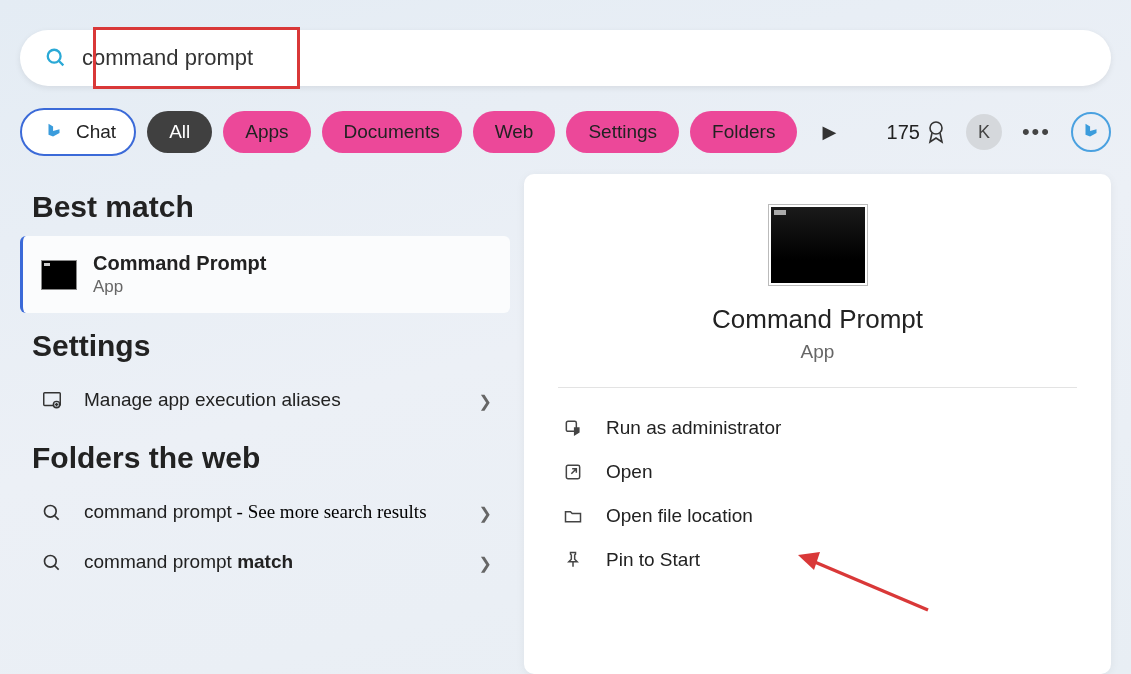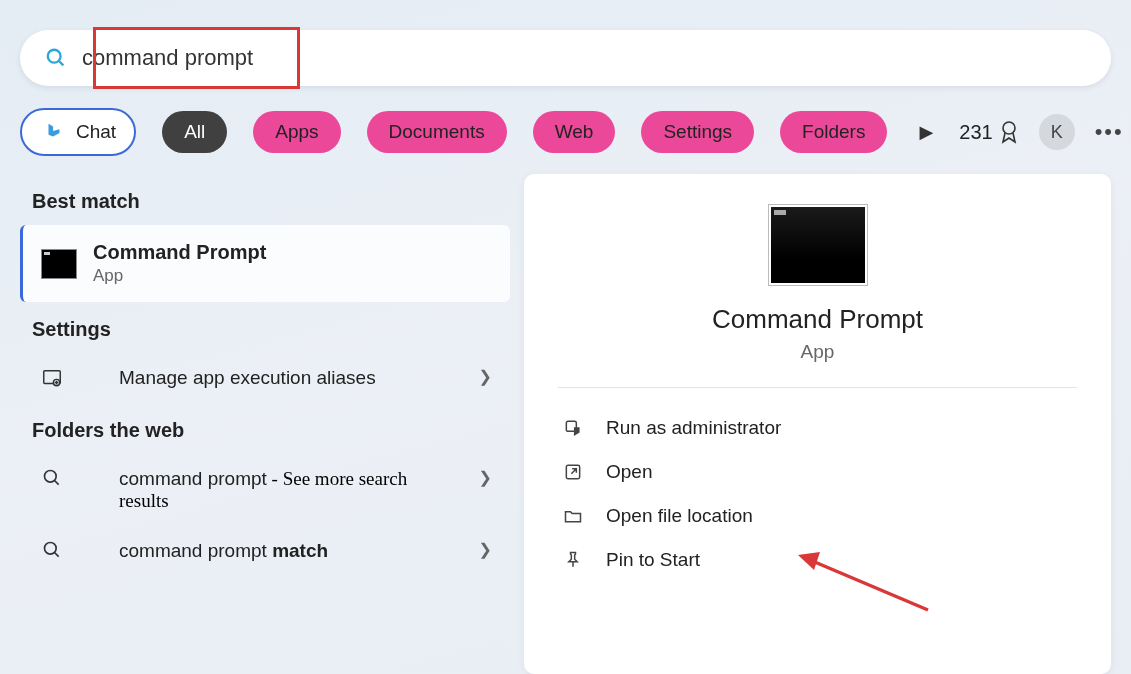--- a/index.html
+++ b/index.html
@@ -4,45 +4,45 @@
   <style>
     * { margin: 0; padding: 0; box-sizing: border-box; font-family: "Segoe UI", -apple-system, sans-serif; }
     body { width: 1131px; height: 674px; background: linear-gradient(165deg, #e4ecf4 0%, #ecf0f6 50%, #e8eef4 100%); overflow: hidden; }
     
     .search-container { position: relative; margin: 30px 20px 0; }
     .search-bar { display: flex; align-items: center; background: #fff; border-radius: 28px; height: 56px; padding: 0 24px; box-shadow: 0 2px 6px rgba(0,0,0,0.08); }
     .search-icon { color: #2aa9d6; margin-right: 14px; width: 24px; height: 24px; display:flex; align-items:center; justify-content:center; }
     .search-input { flex: 1; border: none; outline: none; font-size: 22px; color: #333; background: transparent; }
     .search-highlight { position: absolute; border: 3px solid #d93838; top: -3px; left: 73px; width: 207px; height: 62px; pointer-events: none; }
     
-    .tabs-row { display: flex; align-items: center; gap: 26px; margin: 22px 20px 0; }
+    .tabs-row { display: flex; align-items: center; gap: 11px; margin: 22px 20px 0; }
     .chat-pill { display: flex; align-items: center; gap: 8px; background: #fff; border: 2px solid #3b6ad8; border-radius: 26px; padding: 8px 18px; font-size: 19px; color: #222; cursor: pointer; }
     .chat-b { width: 28px; height: 28px; border-radius: 50%; display: flex; align-items: center; justify-content:center; }
     .filter-pill { background: #ec4899; border-radius: 24px; padding: 10px 22px; font-size: 19px; color: #222; cursor: pointer; }
     .filter-pill.active { background: #404040; color: #fff; }
     .tabs-row .next-arrow { margin-left: 6px; color: #333; font-size: 18px; cursor: pointer; width:30px; text-align:center; }
     .tabs-right { margin-left: auto; display: flex; align-items: center; gap: 20px; }
     .points { display: flex; align-items: center; gap: 6px; font-size: 20px; color: #222; }
     .medal { font-size: 22px; }
     .avatar { width: 36px; height: 36px; border-radius: 50%; background: #d5d8dc; display: flex; align-items: center; justify-content: center; font-size: 18px; color: #444; cursor:pointer; }
     .more-dots { font-size: 22px; letter-spacing: 2px; color: #444; cursor:pointer; }
     .bing-circ { width: 40px; height: 40px; border-radius: 50%; border: 2px solid #4aa1e0; display: flex; align-items: center; justify-content:center; cursor:pointer; }
     
     .main-area { display: flex; margin: 18px 20px 0; gap: 14px; height: 500px; }
     .left-panel { flex: 0 0 490px; }
     .right-panel { flex: 1; background: #fff; border-radius: 10px; box-shadow: 0 2px 10px rgba(0,0,0,0.06); padding: 30px 34px; }
     
-    .section-heading { font-size: 20px; font-weight: 600; color: #222; margin: 16px 12px 12px; }
+    .section-heading { font-size: 30px; font-weight: 600; color: #222; margin: 16px 12px 12px; }
     .best-match-item { display: flex; align-items: center; background: #fbfcfd; border-radius: 6px; padding: 16px 18px; margin: 0 0 0 0; cursor:pointer; border-left: 3px solid #3b6ad8; }
     .cmd-icon-small { width: 36px; height: 30px; background: #000; border: 1px solid #888; position: relative; margin-right: 16px; }
     .cmd-icon-small::before { content:""; position:absolute; top:2px; left:2px; width:6px; height:3px; background:#ccc; }
     .item-title { font-size: 20px; font-weight: 600; color: #222; }
     .item-subtitle { font-size: 17px; color: #666; margin-top: 2px; }
     
-    .list-row { display: flex; align-items: flex-start; padding: 14px 18px; margin: 0 0; cursor:pointer; border-radius: 6px; gap: 35px; }
+    .list-row { display: flex; align-items: flex-end; padding: 14px 18px; margin: 0 0; cursor:pointer; border-radius: 6px; }
     .row-icon { width: 28px; margin-right: 18px; display:flex; align-items:center; justify-content:center; color:#444; }
     .row-text { flex: 1; font-size: 19px; color: #222; }
     .row-text .suffix { color: #000000; font-weight: 400; font-family: Liberation Serif, serif; }
     .row-text b { font-weight: 600; }
     .chevron { color: #666; font-size: 16px; }
     
     .preview-icon-wrap { display:flex; justify-content:center; margin-bottom: 18px; }
     .preview-icon { width: 100px; height: 82px; background: #fff; border: 1px solid #bbb; padding: 2px; }
     .preview-icon-inner { width: 100%; height: 100%; background: linear-gradient(to bottom, #1a1a1a 0%, #000 70%); position: relative; }
     .preview-icon-inner::before { content:""; position:absolute; top:3px; left:3px; width:12px; height:5px; background:#aaa; }
@@ -85,21 +85,21 @@
   </div>
   <div class="filter-pill active"><span>All</span></div>
   <div class="filter-pill"><span>Apps</span></div>
   <div class="filter-pill"><span>Documents</span></div>
   <div class="filter-pill"><span>Web</span></div>
   <div class="filter-pill"><span>Settings</span></div>
   <div class="filter-pill"><span>Folders</span></div>
   <div class="next-arrow">▶</div>
   <div class="tabs-right">
     <div class="points">
-      <span>231</span>
+      <span>175</span>
       <span class="medal">
         <svg width="20" height="24" viewBox="0 0 20 24" fill="none" stroke="#333" stroke-width="1.6">
             <circle cx="10" cy="8" r="6"></circle>
             <path d="M6 13 L4 22 L10 18 L16 22 L14 13"></path>
           </svg>
       </span>
     </div>
     <div class="avatar">
         <span>K</span>
       </div>

